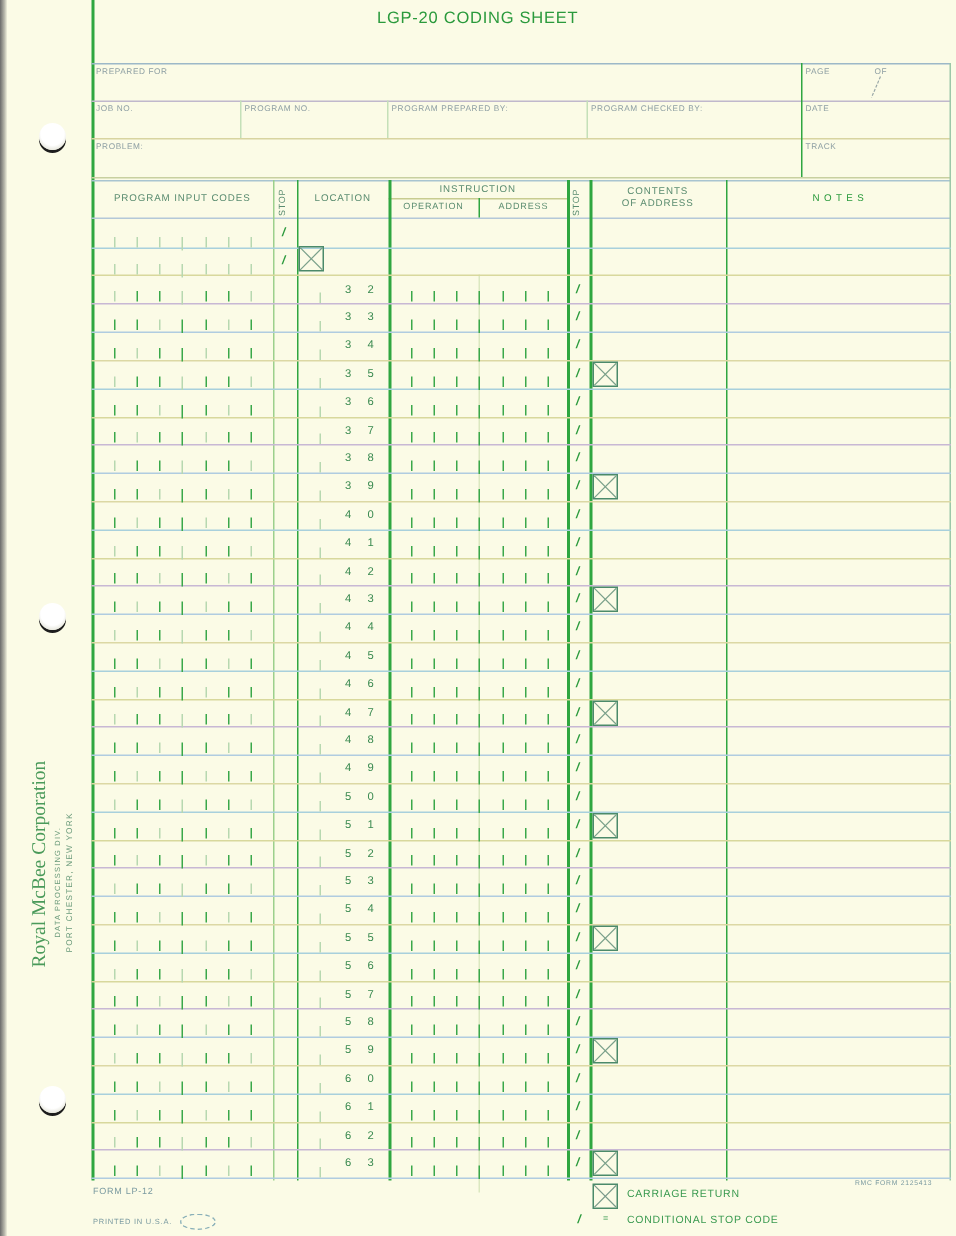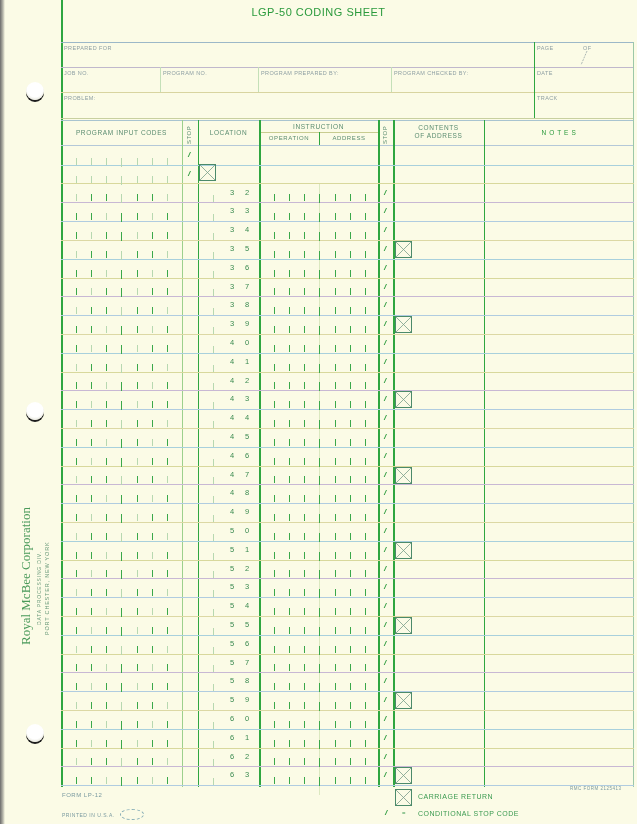--- a/index.html
+++ b/index.html
@@ -30,21 +30,21 @@
 </head>
 <body>
 
 <div class="leftedge"></div>
 <div class="hole" style="top:82px"></div>
 <div class="hole" style="top:402px"></div>
 <div class="hole" style="top:724px"></div>
 
 <div class="vline" style="left:61px;top:0;height:787px"></div>
 
-<div class="title">LGP-50 CODING SHEET</div>
+<div class="title">LGP-20 CODING SHEET</div>
 
 <div>
   <div class="hline" style="left:61px;top:42px;width:573px;background:#9cb8c8"></div>
   <div class="hline" style="left:61px;top:67px;width:573px;background:#c0b8cc"></div>
   <div class="hline" style="left:61px;top:92px;width:573px;background:#d8d4a0"></div>
   <div class="hline" style="left:61px;top:118px;width:573px;background:#c8d0a0"></div>
   <div class="vline" style="left:534px;top:42px;height:76px;width:1px"></div>
   <div class="vthin" style="left:160px;top:67px;height:25px"></div>
   <div class="vthin" style="left:258px;top:67px;height:25px"></div>
   <div class="vthin" style="left:391px;top:67px;height:25px"></div>

